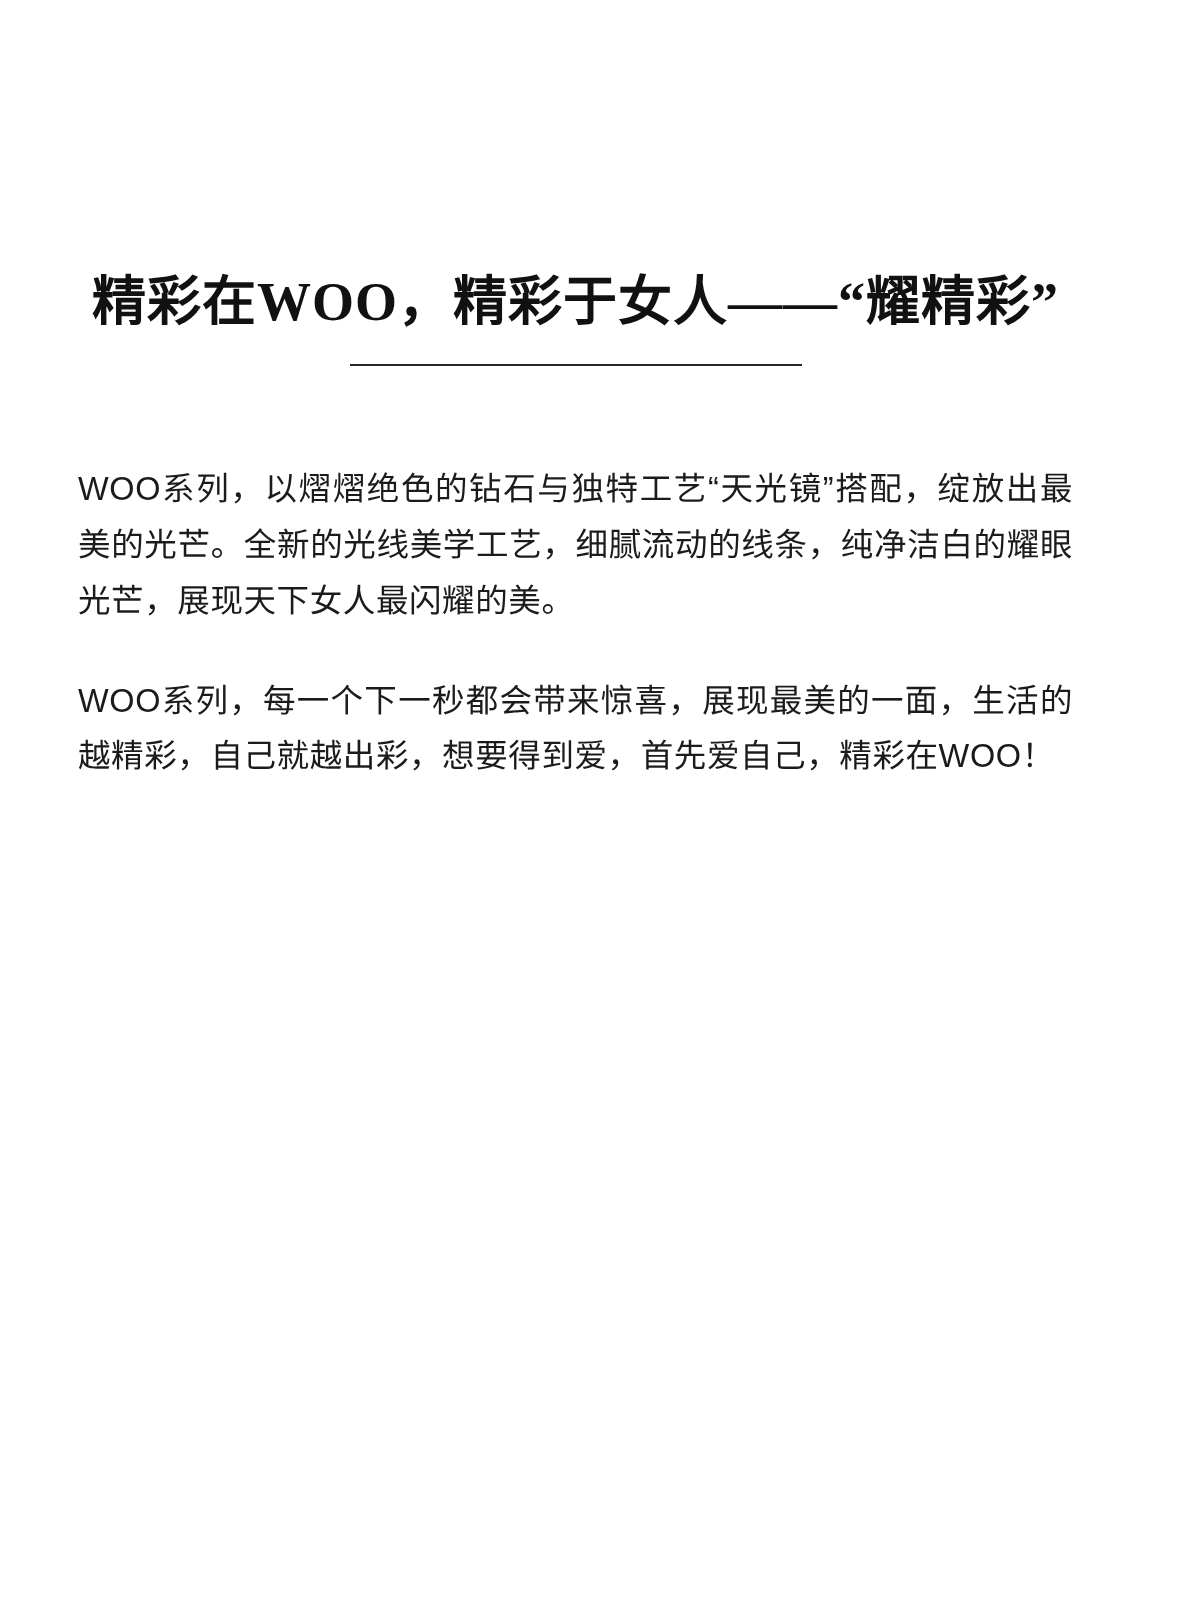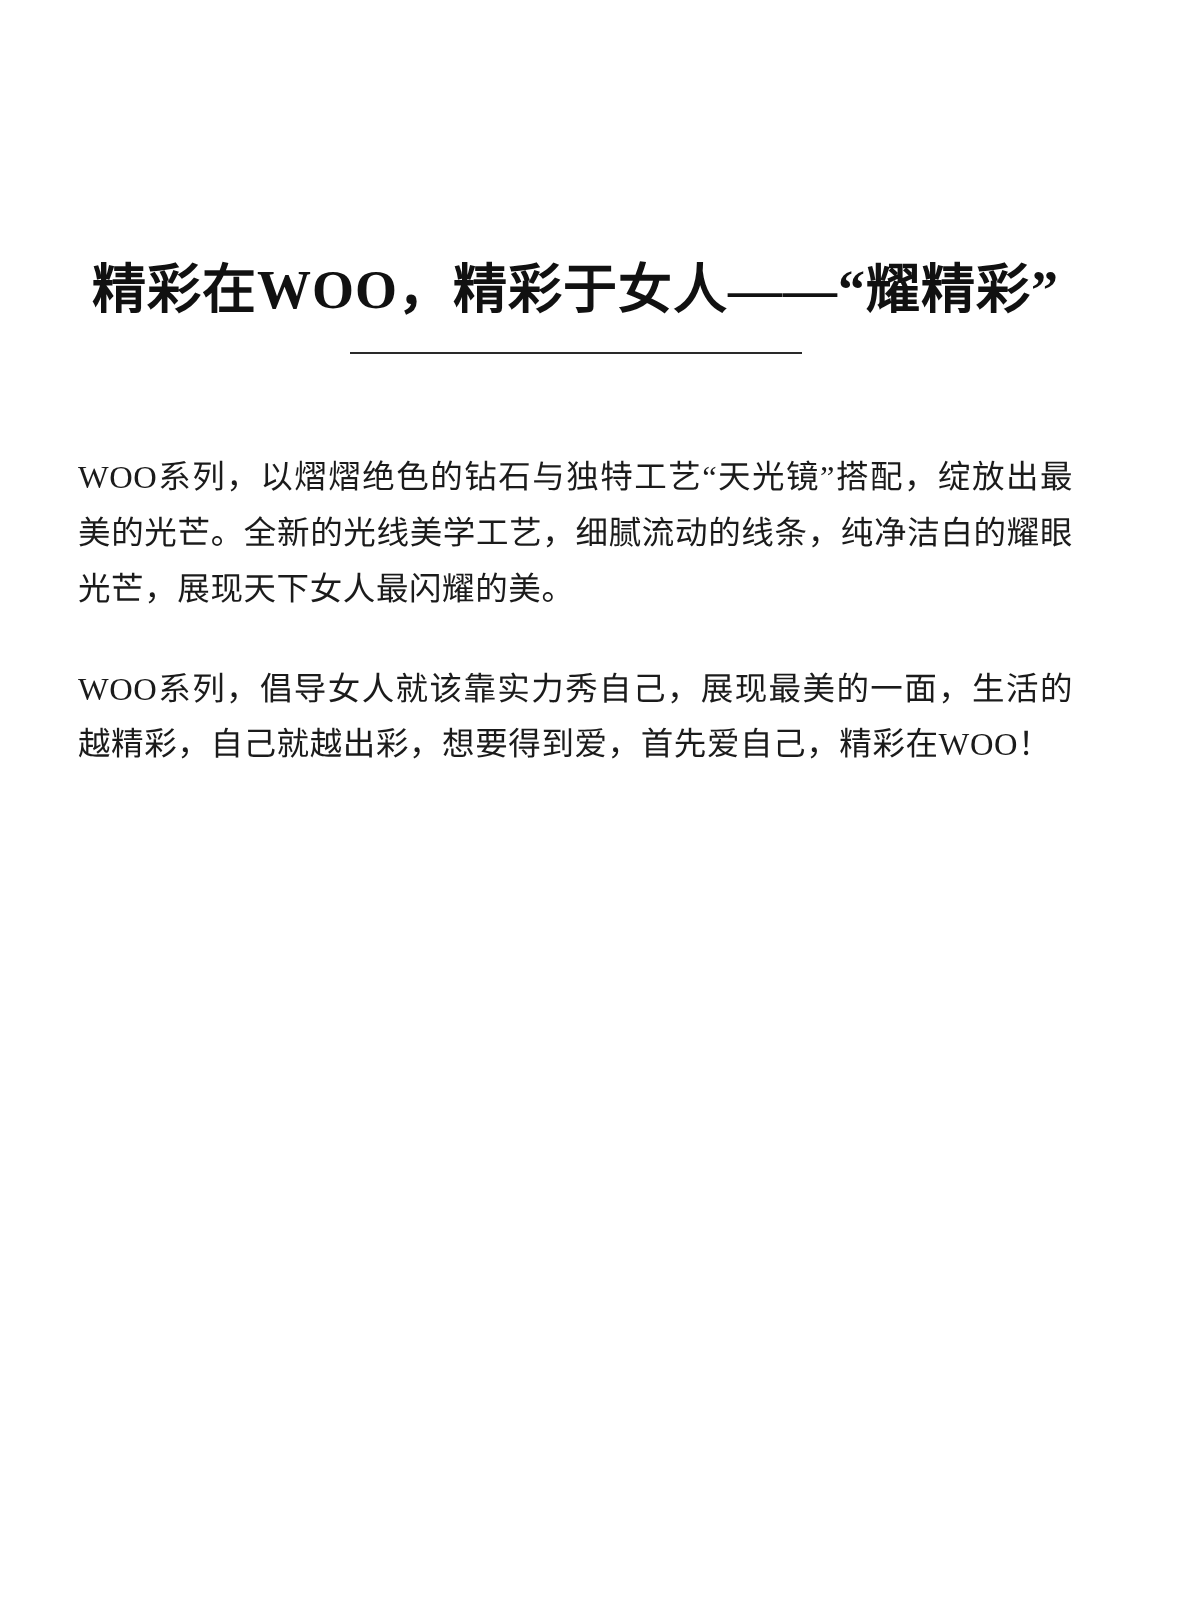--- a/index.html
+++ b/index.html
@@ -11,21 +11,21 @@
     width: 1199px;
     min-height: 1597px;
     font-family: "Liberation Serif", "DejaVu Serif", serif;
     color: #1b1b1b;
     -webkit-font-smoothing: antialiased;
   }
   .page {
     box-sizing: border-box;
     width: 1151px;
     min-height: 1597px;
-    padding: 0 78px;
+    padding: 12px 78px;
     background: #ffffff;
     position: relative;
   }
   .title-block {
     padding-top: 258px;
     text-align: center;
   }
   .doc-title {
     margin: 0;
     font-family: "Liberation Serif", "DejaVu Serif", serif;
@@ -45,21 +45,21 @@
   .title-rule {
     width: 452px;
     height: 2px;
     background: #2a2a2a;
   }
   .body-block {
     margin-top: 96px;
   }
   .para {
     margin: 0 0 44px 0;
-    font-family: Liberation Serif, serif;
+    font-family: Liberation Sans, sans-serif;
     font-size: 32.5px;
     line-height: 1.72;
     letter-spacing: 0.6px;
     color: #1b1b1b;
     text-align: justify;
     text-justify: inter-ideograph;
   }
   .para:last-child {
     margin-bottom: 0;
   }
@@ -71,16 +71,16 @@
 
   <div class="title-block">
     <h1 class="doc-title">精彩在WOO，精彩于女人——“耀精彩”</h1>
     <div class="title-rule-wrap">
       <div class="title-rule"></div>
     </div>
   </div>
 
   <div class="body-block">
     <p class="para">WOO系列，以熠熠绝色的钻石与独特工艺“天光镜”搭配，绽放出最美的光芒。全新的光线美学工艺，细腻流动的线条，纯净洁白的耀眼光芒，展现天下女人最闪耀的美。</p>
-    <p class="para">WOO系列，倡导女人就该靠实力秀自己，展现最美的一面，生活的越精彩，自己就越出彩，想要得到爱，首先爱自己，精彩在WOO！</p>
+    <p class="para">WOO系列，每一个下一秒都会带来惊喜，展现最美的一面，生活的越精彩，自己就越出彩，想要得到爱，首先爱自己，精彩在WOO！</p>
   </div>
 
 </div>
 
 </body></html>

